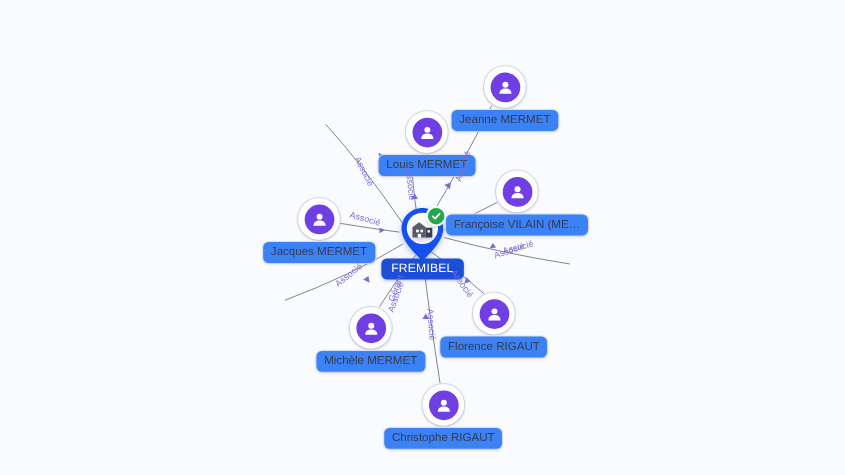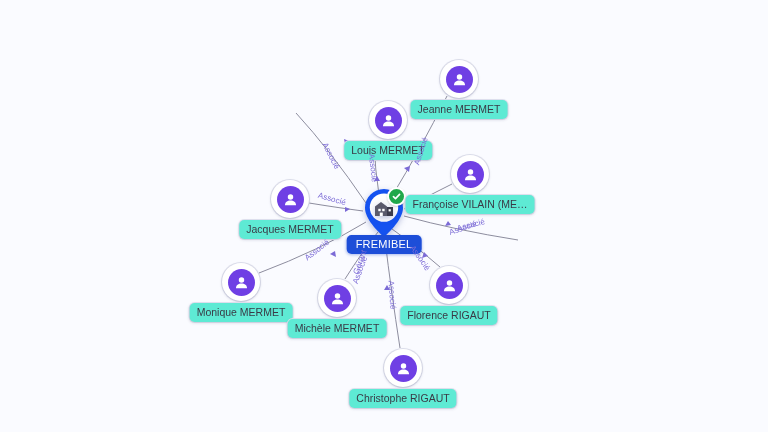--- a/index.html
+++ b/index.html
@@ -33,21 +33,21 @@
   .pdisc{
     width:27px;height:27px;border-radius:50%;background:#6f3fe4;
     display:flex;align-items:center;justify-content:center;
   }
   .pdisc svg{display:block;}
 
   
   .chip{
     position:absolute;left:50%;transform:translateX(-50%);
     margin-top:2px;
-    background:#5eead4;
+    background:#3b82f6;
     border-radius:5px;
     padding:3px 7px 4px 7px;
     font-size:10.5px;line-height:12px;color:#3a3a46;
     white-space:nowrap;
     box-shadow:0 1px 3px rgba(40,40,90,.17),0 0 0 1px rgba(226,228,240,.95);
   }
 
   
   .company{position:absolute;transform:translate(-50%,-50%);}
   .pin-wrap{position:relative;width:42px;height:50px;margin:0 auto;}
@@ -177,31 +177,20 @@
       <div class="pcircle">
         <div class="pdisc">
           <svg width="15" height="15" viewBox="0 0 16 16" xmlns="http://www.w3.org/2000/svg">
             <circle cx="8" cy="5.4" r="2.9" fill="#ffffff"></circle>
             <path d="M2.1 14.2 C2.1 10.6 4.7 9 8 9 C11.3 9 13.9 10.6 13.9 14.2 Z" fill="#ffffff"></path>
           </svg>
         </div>
       </div>
       <div class="chip">Françoise VILAIN (ME…</div>
     </div>
-    <div class="node" style="left: 241px; top: 282px;">
-      <div class="pcircle">
-        <div class="pdisc">
-          <svg width="15" height="15" viewBox="0 0 16 16" xmlns="http://www.w3.org/2000/svg">
-            <circle cx="8" cy="5.4" r="2.9" fill="#ffffff"></circle>
-            <path d="M2.1 14.2 C2.1 10.6 4.7 9 8 9 C11.3 9 13.9 10.6 13.9 14.2 Z" fill="#ffffff"></path>
-          </svg>
-        </div>
-      </div>
-      <div class="chip">Monique MERMET</div>
-    </div>
     <div class="node" style="left: 337px; top: 298px;">
       <div class="pcircle">
         <div class="pdisc">
           <svg width="15" height="15" viewBox="0 0 16 16" xmlns="http://www.w3.org/2000/svg">
             <circle cx="8" cy="5.4" r="2.9" fill="#ffffff"></circle>
             <path d="M2.1 14.2 C2.1 10.6 4.7 9 8 9 C11.3 9 13.9 10.6 13.9 14.2 Z" fill="#ffffff"></path>
           </svg>
         </div>
       </div>
       <div class="chip">Michèle MERMET</div>

